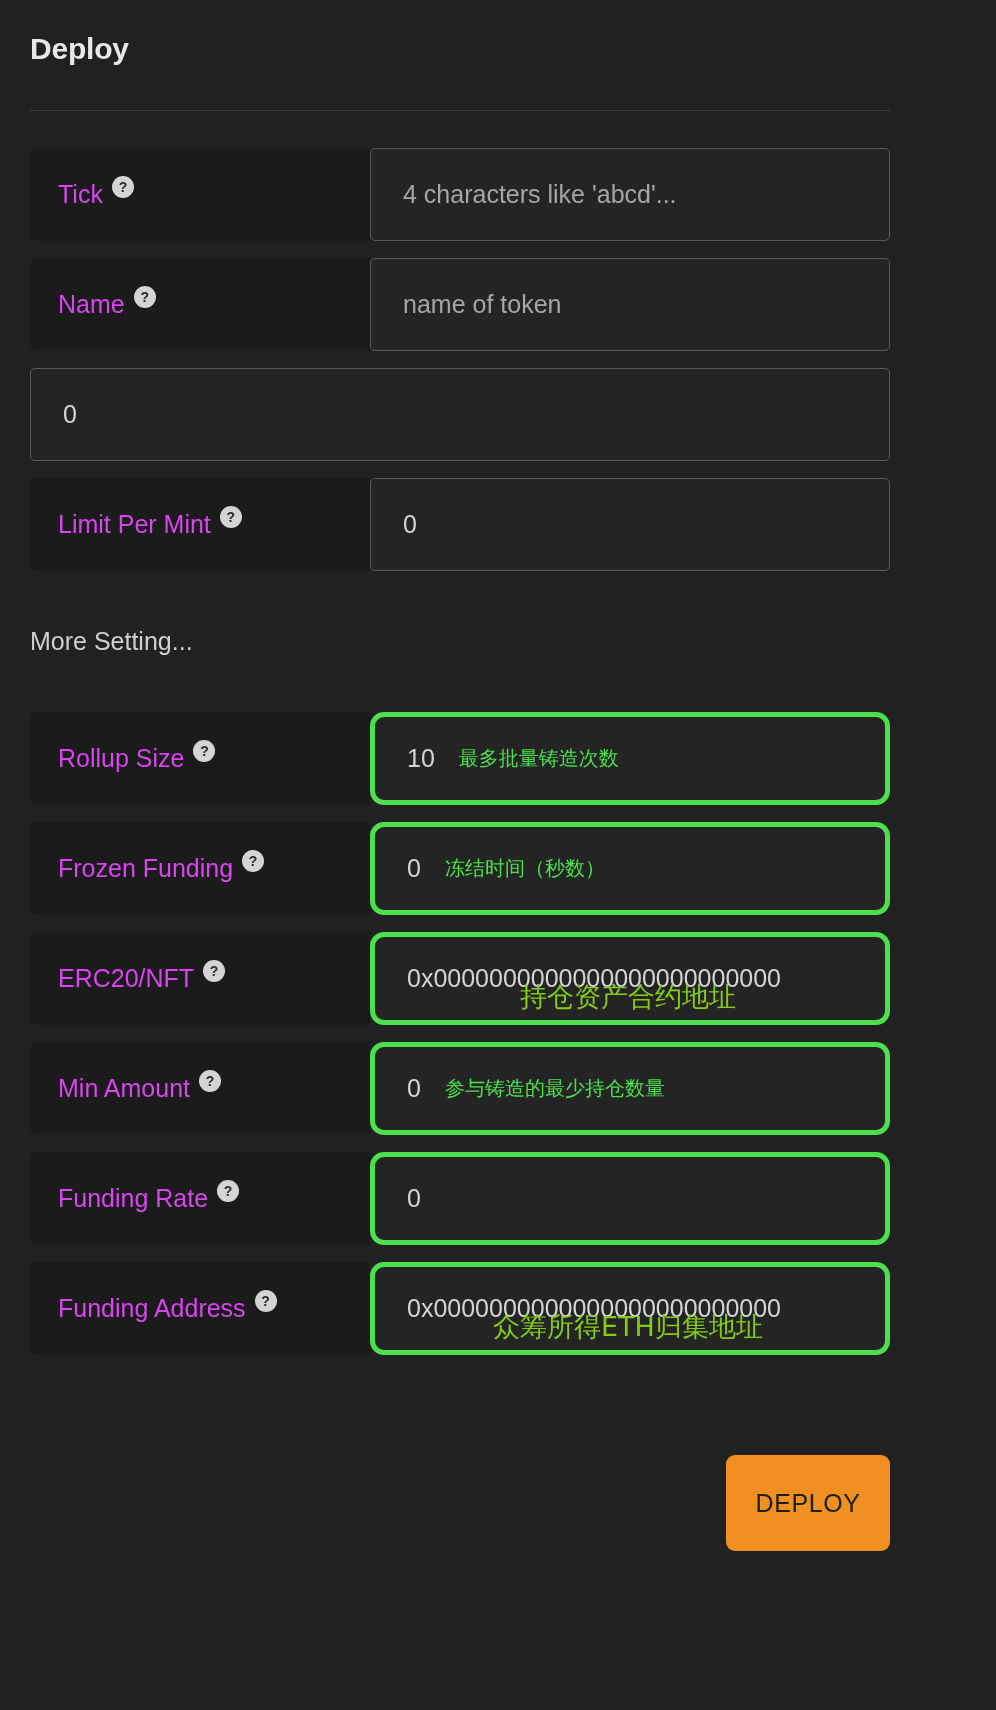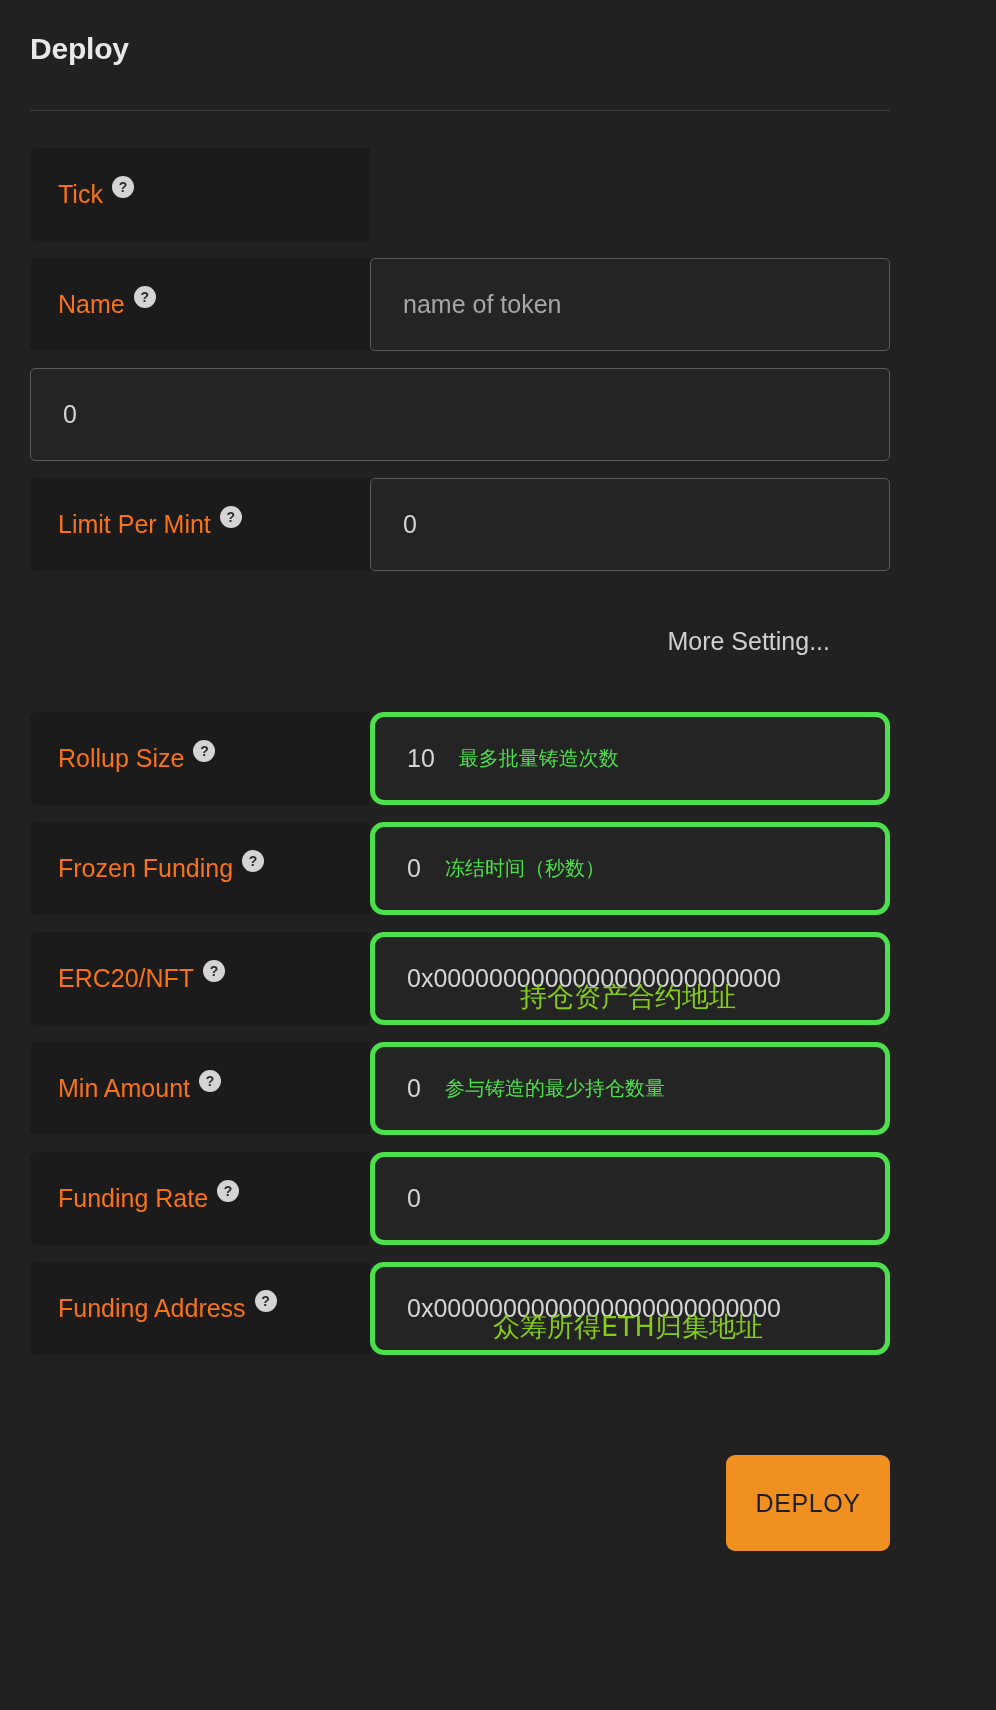--- a/index.html
+++ b/index.html
@@ -59,21 +59,21 @@
     background: #1b1b1b;
     border-radius: 7px 0 0 7px;
     display: flex;
     align-items: center;
     padding-left: 28px;
     flex: 0 0 340px;
   }
 
   .label-text {
     font-size: 25px;
-    color: #f97316;
+    color: #d946ef;
     font-weight: 400;
     white-space: nowrap;
   }
 
   .help-icon {
     display: inline-flex;
     align-items: center;
     justify-content: center;
     width: 22px;
     height: 22px;
@@ -115,21 +115,21 @@
 
   .field-address {
     font-size: 25px;
     color: #d5d5d5;
     white-space: nowrap;
     letter-spacing: 0px;
   }
 
   
   .more-setting {
-    text-align: right;
+    text-align: left;
     font-size: 25px;
     color: #d0d0d0;
     margin-top: 56px;
     margin-bottom: 56px;
     padding-right: 60px;
   }
 
   
   .row.annotated .row-field {
     border: 5px solid #4ce04c;
@@ -210,20 +210,23 @@
   <div class="page-title">Deploy</div>
   <div class="title-rule"></div>
 
   <div class="form">
     <div id="basic-rows">
         <div class="row">
           <div class="row-label">
             <span class="label-text">Tick</span>
             <span class="help-icon">?</span>
           </div>
+          <div class="row-field">
+            <span class="field-placeholder">4 characters like 'abcd'...</span>
+          </div>
         </div>
         <div class="row">
           <div class="row-label">
             <span class="label-text">Name</span>
             <span class="help-icon">?</span>
           </div>
           <div class="row-field">
             <span class="field-placeholder">name of token</span>
           </div>
         </div>

